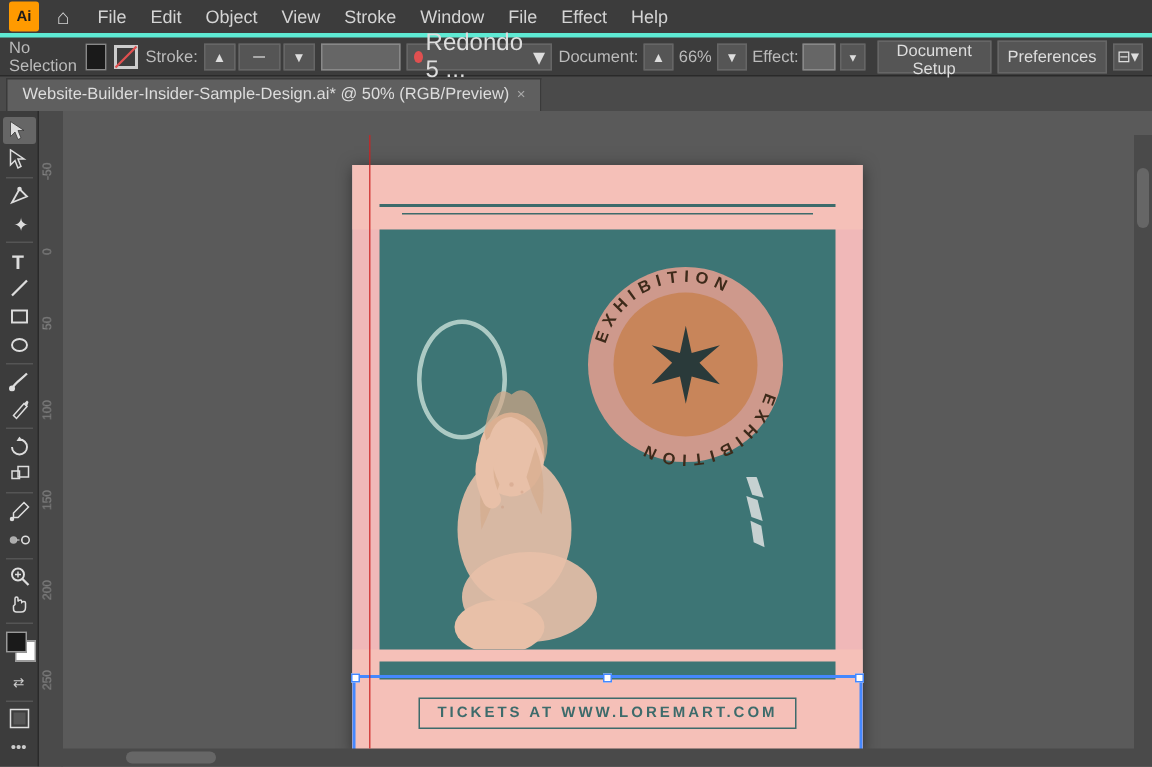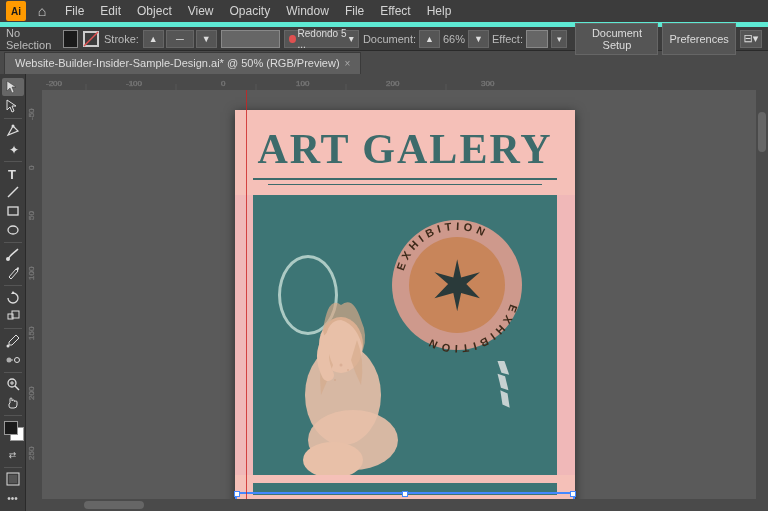--- a/index.html
+++ b/index.html
@@ -47,21 +47,21 @@
     }
 
     
     .toolbar {
       height: 28px;
       background: #3c3c3c;
       display: flex;
       align-items: center;
       padding: 0 6px;
       gap: 4px;
-      border-top: 5px solid #5eead4;
+      border-top: 3px solid #5eead4;
     }
     .toolbar-section {
       display: flex;
       align-items: center;
       gap: 3px;
     }
     .toolbar-label {
       color: #bbb;
       font-size: 11px;
     }
@@ -79,21 +79,21 @@
     .color-swatch {
       width: 18px;
       height: 18px;
       background: #1a1a1a;
       border: 1px solid #888;
     }
     .redondo-btn {
       background: #555;
       border: 1px solid #666;
       color: #ddd;
-      font-size: 10px;
+      font-size: 16px;
       height: 18px;
       padding: 0 4px;
       display: flex;
       align-items: center;
       gap: 2px;
     }
     .red-dot { width: 8px; height: 8px; background: #e05050; border-radius: 50%; }
     .opacity-section {
       display: flex;
       align-items: center;
@@ -105,21 +105,21 @@
       width: 22px;
       height: 18px;
       background: #666;
       border: 1px solid #888;
     }
     .doc-setup-btn, .prefs-btn {
       background: #555;
       border: 1px solid #666;
       color: #ddd;
       font-size: 11px;
-      height: 32px;
+      height: 22px;
       padding: 0 6px;
       cursor: pointer;
     }
     .arrange-btn {
       background: #555;
       border: 1px solid #666;
       color: #ddd;
       font-size: 11px;
       height: 18px;
       width: 26px;
@@ -342,21 +342,21 @@
 
 <div class="menu-bar">
   <div class="ai-logo">
     <span>Ai</span>
   </div>
   <div class="home-icon">⌂</div>
   <div class="menu-bar-item">File</div>
   <div class="menu-bar-item">Edit</div>
   <div class="menu-bar-item">Object</div>
   <div class="menu-bar-item">View</div>
-  <div class="menu-bar-item">Opacity</div>
+  <div class="menu-bar-item">Stroke</div>
   <div class="menu-bar-item">Window</div>
   <div class="menu-bar-item">File</div>
   <div class="menu-bar-item">Effect</div>
   <div class="menu-bar-item">Help</div>
 </div>
 
 <div class="toolbar">
   <div class="toolbar-section">
     <span class="toolbar-label">No Selection</span>
   </div>
@@ -513,39 +513,20 @@
       <svg width="14" height="14">
           <rect x="1" y="1" width="12" height="12" fill="none" stroke="#ddd" stroke-width="1"></rect>
           <rect x="3" y="3" width="8" height="8" fill="#555"></rect>
         </svg>
     </div>
     <div class="tool-btn" style="font-size:10px;">•••</div>
   </div>
 
   <div class="canvas-area">
 
-    <div class="canvas-rulers-h">
-      <svg width="100%" height="16">
-        <rect width="100%" height="16" fill="#4a4a4a"></rect>
-        <g stroke="#666" stroke-width="0.5" fill="#aaa" font-size="8">
-          <line x1="0" y1="8" x2="0" y2="16"></line>
-          <text x="20" y="12">-200</text>
-          <line x1="60" y1="10" x2="60" y2="16"></line>
-          <text x="100" y="12">-100</text>
-          <line x1="150" y1="10" x2="150" y2="16"></line>
-          <text x="195" y="12">0</text>
-          <line x1="230" y1="10" x2="230" y2="16"></line>
-          <text x="270" y="12">100</text>
-          <line x1="320" y1="10" x2="320" y2="16"></line>
-          <text x="360" y="12">200</text>
-          <line x1="420" y1="10" x2="420" y2="16"></line>
-          <text x="455" y="12">300</text>
-        </g>
-      </svg>
-    </div>
     <div class="canvas-rulers-v">
       <svg width="16" height="100%">
         <rect width="16" height="100%" fill="#4a4a4a"></rect>
         <g stroke="#666" stroke-width="0.5" fill="#aaa" font-size="8">
           <text x="2" y="40" transform="rotate(-90,8,40)">-50</text>
           <text x="2" y="90" transform="rotate(-90,8,90)">0</text>
           <text x="2" y="140" transform="rotate(-90,8,140)">50</text>
           <text x="2" y="200" transform="rotate(-90,8,200)">100</text>
           <text x="2" y="260" transform="rotate(-90,8,260)">150</text>
           <text x="2" y="320" transform="rotate(-90,8,320)">200</text>
@@ -555,21 +536,20 @@
     </div>
 
     <div style="position:absolute;top:16px;left:220px;width:1px;bottom:12px;background:#cc2222;z-index:15;opacity:0.8;"></div>
 
     <div class="artboard-container">
       <div class="artboard">
 
         <div class="poster">
 
           <div class="poster-top" style="background:#f5c0b8;">
-            <div class="poster-title">ART GALERY</div>
             <div class="poster-line" style="background:#3d6b6b;"></div>
             <div class="poster-line-thin" style="background:#3d6b6b;"></div>
           </div>
 
           <div class="poster-main" style="background:#3d7575;margin:0 18px;">
 
             <div class="oval-outline"></div>
 
             <div class="exhibition-circle">
               <svg width="140" height="140" viewBox="0 0 140 140">

